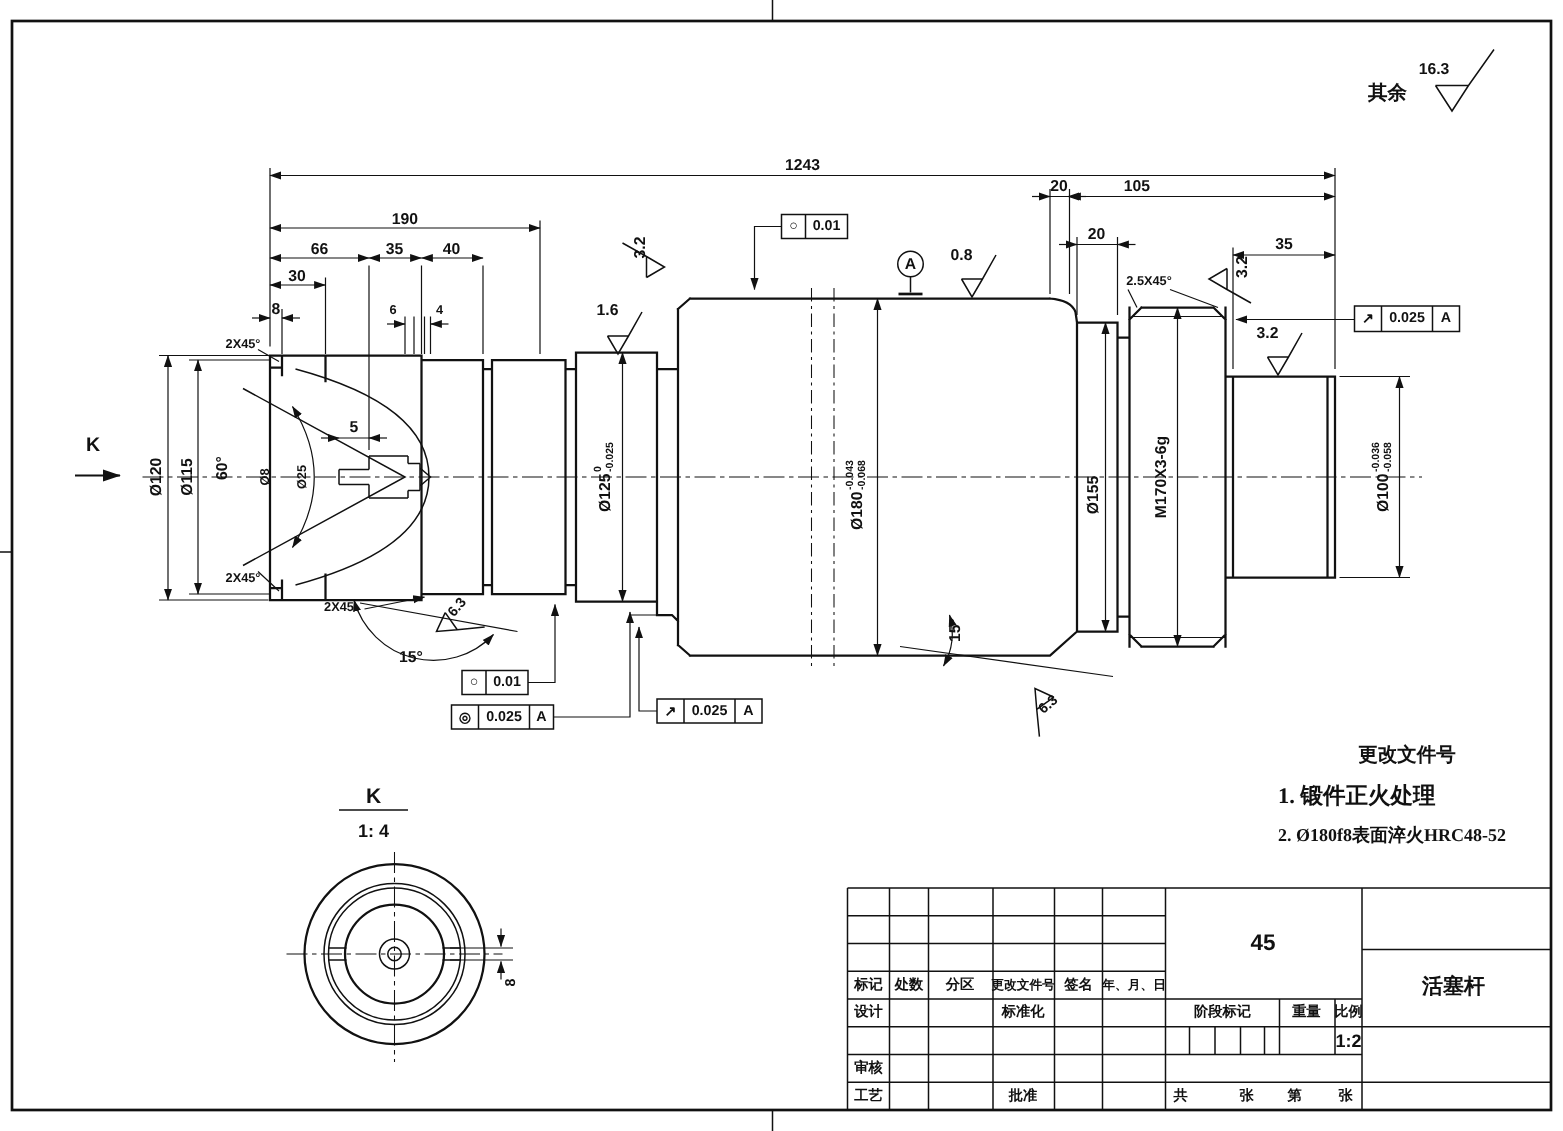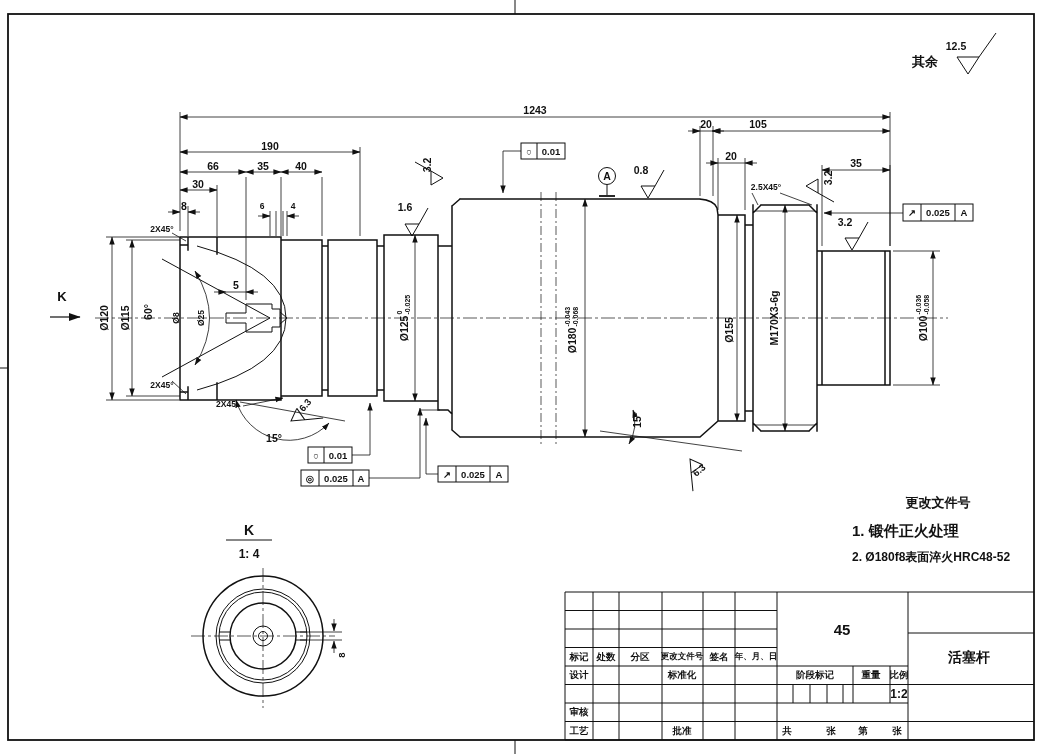--- a/index.html
+++ b/index.html
@@ -2,21 +2,21 @@
 <html><head>
 <meta charset="utf-8">
 <style>
   html,body{margin:0;padding:0;background:#e8e8e8;}
   #page{position:relative;width:1042px;height:754px;background:#ffffff;overflow:hidden;
         font-family:"Liberation Sans",sans-serif;color:#111;}
   #cad{position:absolute;left:0;top:0;}
   .lbl{position:absolute;font:700 10.5px "Liberation Sans",sans-serif;color:#111;white-space:nowrap;}
   .c{transform:translate(-50%,-50%);}
   .cr{transform:translate(-50%,-50%) rotate(-90deg);}
-  .lft{transform:translate(0,-50%);}
+  .lft{transform:translate(0,-50%);font-family:Liberation Serif, serif;}
   .s8{font-size:8.5px;}
   .s9{font-size:9.5px;}
   .s12{font-size:12px;text-align:center;}
   .s13{font-size:13px;}
   .s14{font-size:14px;}
   .s15{font-size:15px;}
   .tst{display:inline-flex;flex-direction:column;vertical-align:-1px;margin-left:1px;}
   .tst b{display:block;font:700 7px "Liberation Sans",sans-serif;line-height:7.5px;}
   .dimrow{display:inline-flex;align-items:center;}
   
@@ -180,21 +180,21 @@
       M565,610.5 H777 M565,629 H777 M565,647.5 H777 M565,666 H777 M565,684.5 H777 M565,703 H777 M565,721.5 H777
       M593,592 V740 M619,592 V740 M662,592 V740 M703,592 V740 M735,592 V740
       M777,666 H908 M777,684.5 H908 M777,703 H908 M777,721.5 H908
       M853,666 V703 M890,666 V703
       M793,684.5 V703 M810,684.5 V703 M827,684.5 V703 M843,684.5 V703
       M908,633 H1034 M908,684.5 H1034 M908,721.5 H1034"></path>
   </g>
 </svg>
 
 <span class="lbl c s13" style="left:925px;top:62px">其余</span>
-<span class="lbl c" style="left:956px;top:46px">12.5</span>
+<span class="lbl c" style="left:956px;top:46px">16.3</span>
 
 <span class="lbl c" style="left:535px;top:110px">1243</span>
 <span class="lbl c" style="left:706px;top:124px">20</span>
 <span class="lbl c" style="left:758px;top:124px">105</span>
 <span class="lbl c" style="left:270px;top:146px">190</span>
 <span class="lbl c" style="left:731px;top:156px">20</span>
 <span class="lbl c" style="left:856px;top:163px">35</span>
 <span class="lbl c" style="left:213px;top:166px">66</span>
 <span class="lbl c" style="left:263px;top:166px">35</span>
 <span class="lbl c" style="left:301px;top:166px">40</span>

